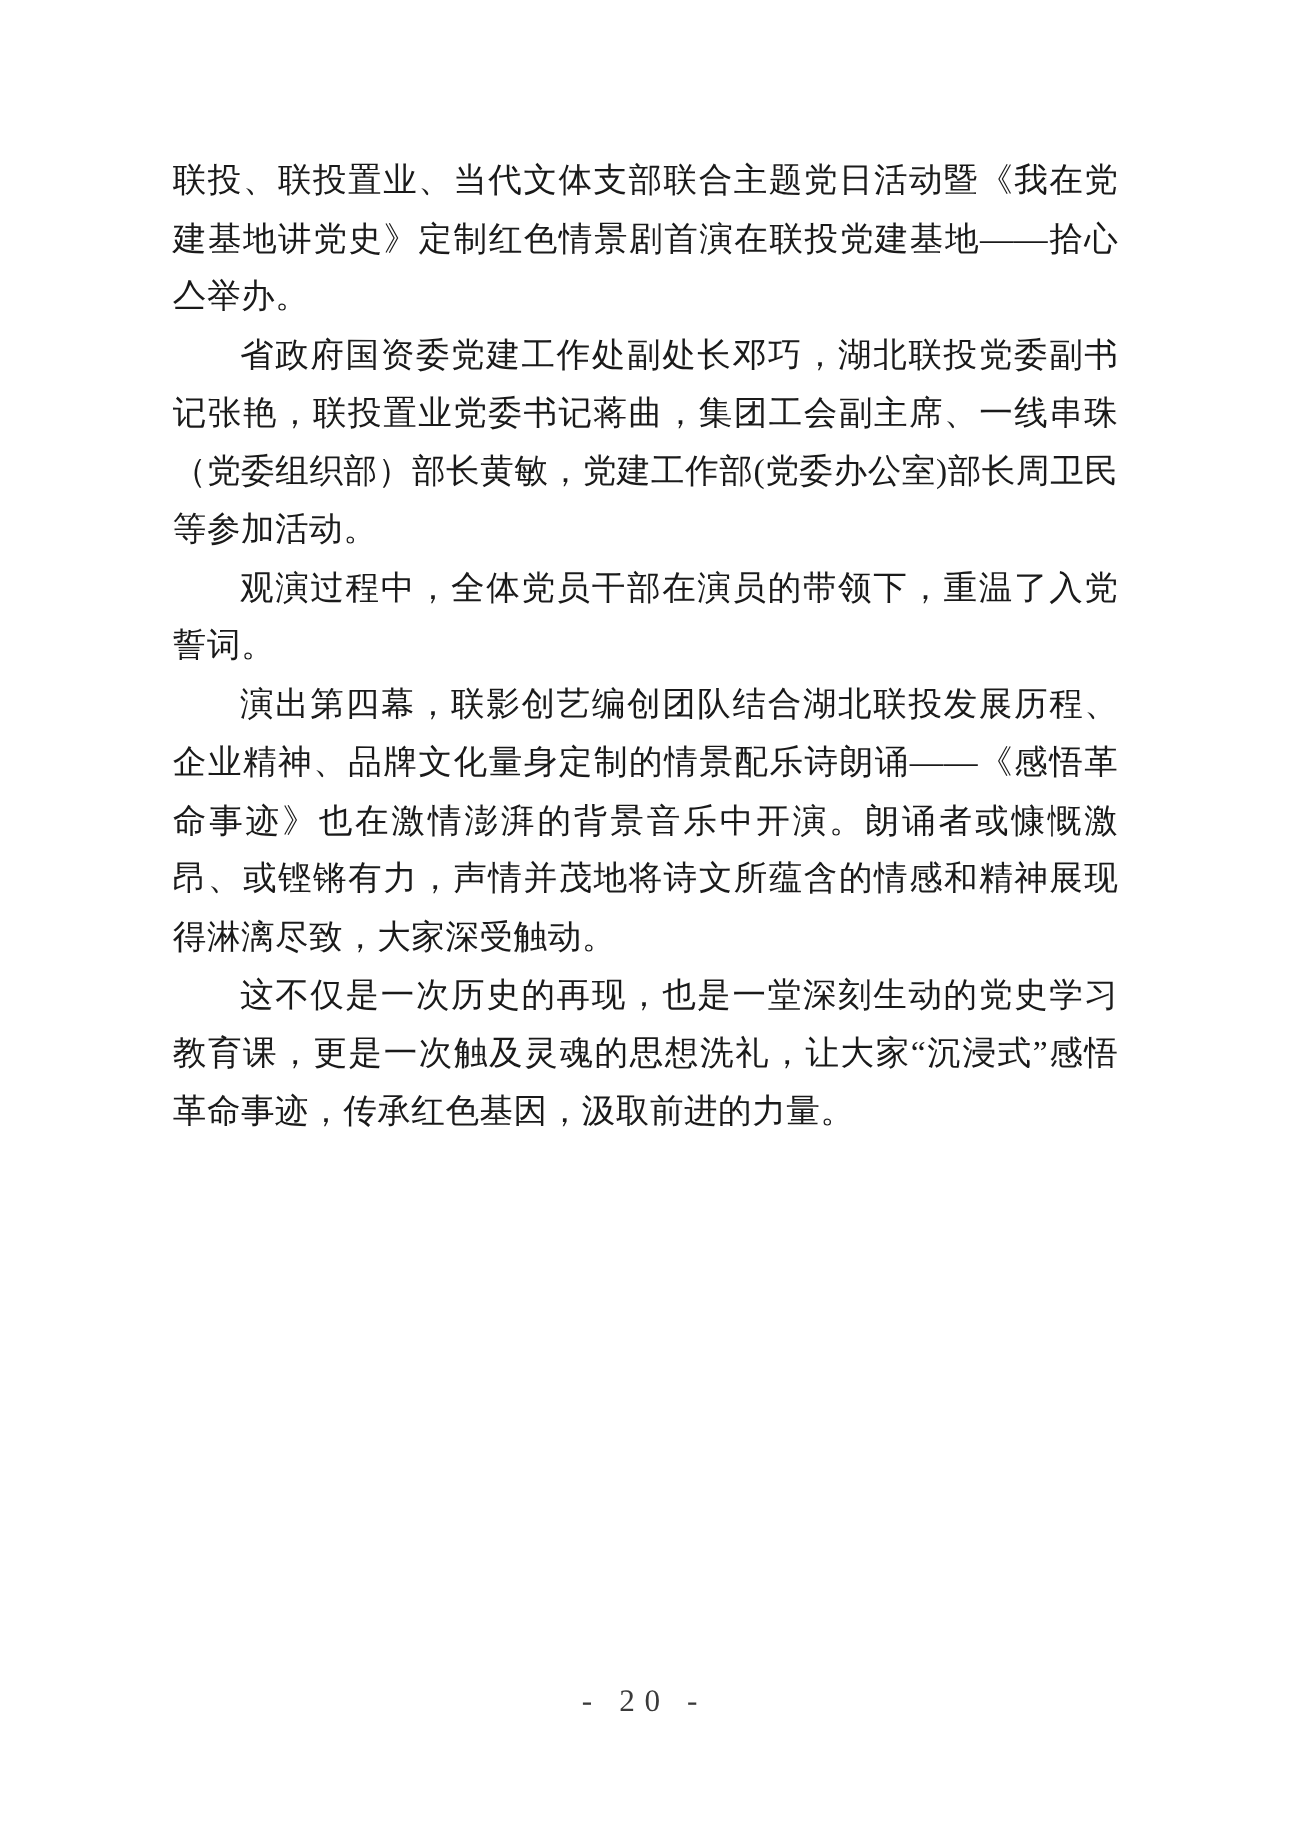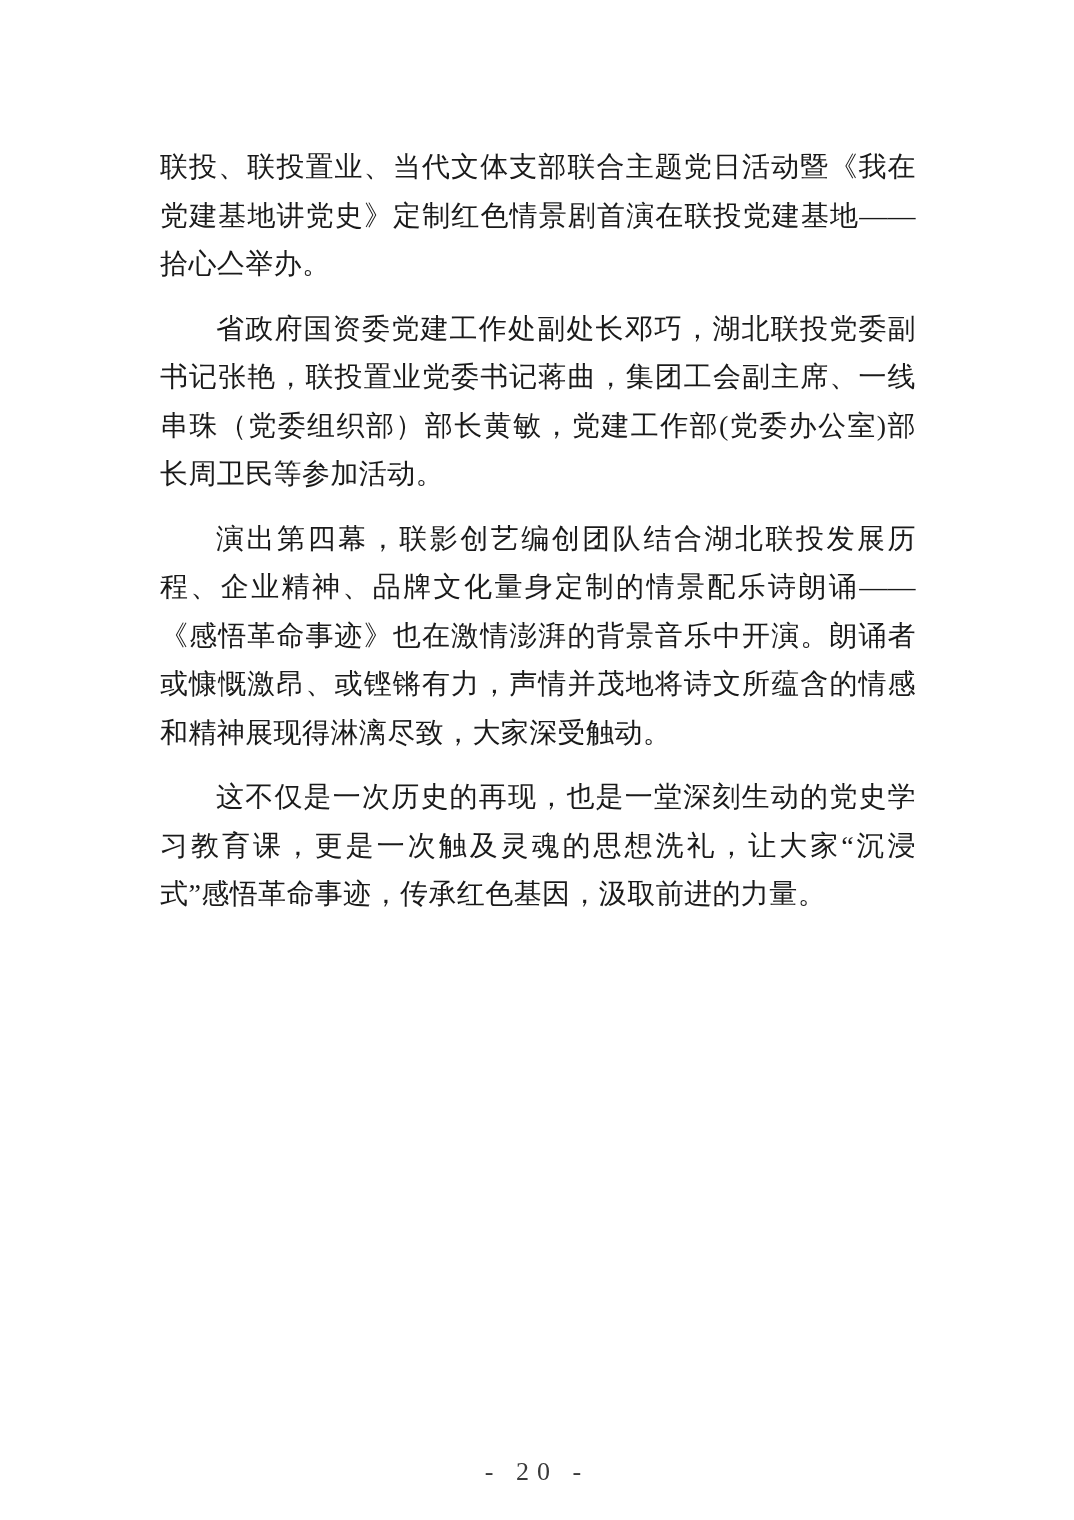--- a/index.html
+++ b/index.html
@@ -16,50 +16,51 @@
     font-family: "Liberation Serif", "DejaVu Serif", serif;
     color: #1a1a1a;
   }
   .content {
     position: absolute;
     left: 144px;
     top: 127px;
     width: 788px;
   }
   p.para {
-    margin: 16px;
+    margin: 0;
     padding: 0;
     font-size: 28px;
     line-height: 48.5px;
     text-align: justify;
     text-justify: inter-character;
     text-indent: 2em;
     word-break: break-all;
     letter-spacing: 0.4px;
   }
   p.para.continuation {
     text-indent: 0;
   }
   .footer {
     position: absolute;
-    top: 1457px;
+    top: 1403px;
     left: 0;
     width: 100%;
     text-align: center;
     font-size: 26px;
     letter-spacing: 8px;
     color: #3a3a3a;
     font-family: "Liberation Serif", "DejaVu Serif", serif;
   }
 </style>
 </head>
 <body>
 
 <div class="page">
   <div class="content">
     <p class="para continuation">联投、联投置业、当代文体支部联合主题党日活动暨《我在党建基地讲党史》定制红色情景剧首演在联投党建基地——拾心亼举办。</p>
     <p class="para">省政府国资委党建工作处副处长邓巧，湖北联投党委副书记张艳，联投置业党委书记蒋曲，集团工会副主席、一线串珠（党委组织部）部长黄敏，党建工作部(党委办公室)部长周卫民等参加活动。</p>
+    <p class="para">观演过程中，全体党员干部在演员的带领下，重温了入党誓词。</p>
     <p class="para">演出第四幕，联影创艺编创团队结合湖北联投发展历程、企业精神、品牌文化量身定制的情景配乐诗朗诵——《感悟革命事迹》也在激情澎湃的背景音乐中开演。朗诵者或慷慨激昂、或铿锵有力，声情并茂地将诗文所蕴含的情感和精神展现得淋漓尽致，大家深受触动。</p>
     <p class="para">这不仅是一次历史的再现，也是一堂深刻生动的党史学习教育课，更是一次触及灵魂的思想洗礼，让大家“沉浸式”感悟革命事迹，传承红色基因，汲取前进的力量。</p>
   </div>
 
   <div class="footer">- 20 -</div>
 </div>
 
 </body></html>

